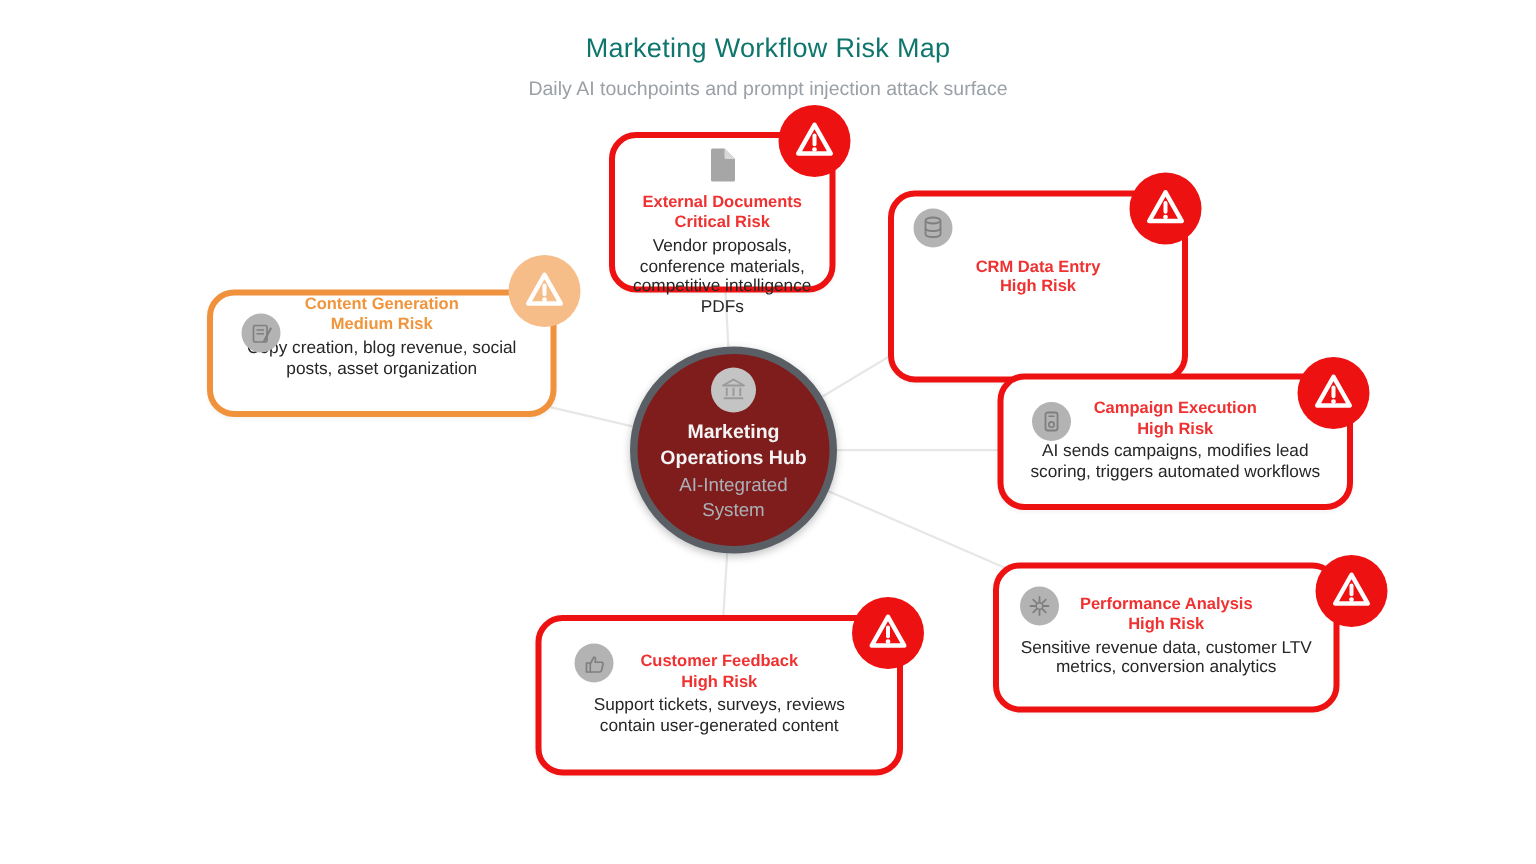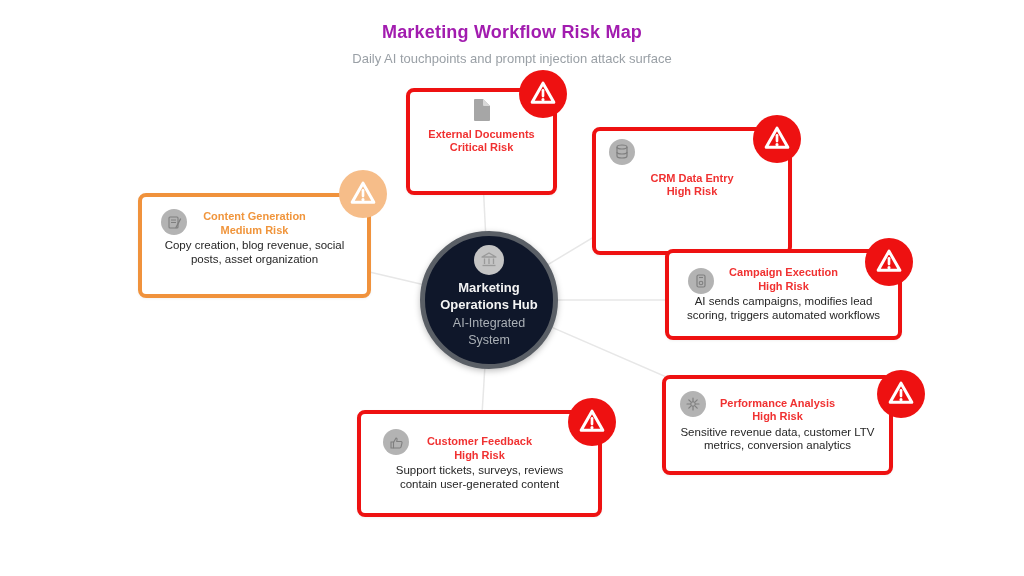--- a/index.html
+++ b/index.html
@@ -2,49 +2,49 @@
 <html><head>
 <meta charset="utf-8">
 <style>
   html,body{margin:0;padding:0;background:#ffffff;}
   *{box-sizing:border-box;}
   body{font-family:"Liberation Sans", sans-serif;}
   .canvas{position:relative;width:1024px;height:576px;background:#ffffff;overflow:hidden;}
 
   
   .hdr{position:absolute;top:22px;left:0;width:1024px;text-align:center;}
-  .hdr h1{margin:0;font-size:18px;font-weight:bold;color:#a21caf;letter-spacing:.2px;}
+  .hdr h1{margin:0;font-size:18px;font-weight:normal;color:#0f766e;letter-spacing:.2px;}
   .hdr p{margin:8px 0 0 0;font-size:13px;color:#9aa0a6;}
 
   
   .connectors{position:absolute;left:0;top:0;z-index:0;}
 
   
-  .node{position:absolute;background:#ffffff;border-radius:8px;z-index:2;
+  .node{position:absolute;background:#ffffff;border-radius:18px;z-index:2;
         display:flex;flex-direction:column;align-items:center;justify-content:center;
         text-align:center;box-shadow:0 1px 3px rgba(0,0,0,.05);}
   .node.sev-red{border:4px solid #ee1111;}
   .node.sev-orange{border:4px solid #f0923c;}
   .node-title,.node-risk{font-size:11px;font-weight:bold;line-height:1.22;}
   .sev-red .node-title,.sev-red .node-risk{color:#f03131;}
   .sev-orange .node-title,.sev-orange .node-risk{color:#f0953c;}
   .node-body{font-size:11.5px;color:#262626;line-height:1.2;margin-top:2px;}
 
   .icon-circle{position:absolute;width:26px;height:26px;border-radius:50%;
                background:#b3b3b3;display:flex;align-items:center;justify-content:center;}
 
   
   .badge{position:absolute;width:48px;height:48px;border-radius:50%;z-index:3;
          display:flex;align-items:center;justify-content:center;}
   .badge.red{background:#ee1111;}
   .badge.orange{background:#f6bd89;}
 
   
   .hub{position:absolute;left:420px;top:231px;width:138px;height:138px;border-radius:50%;
-       background:#0f172a;border:5px solid #5a5f66;z-index:2;
+       background:#7f1d1d;border:5px solid #5a5f66;z-index:2;
        display:flex;flex-direction:column;align-items:center;justify-content:flex-start;
        padding-top:44px;text-align:center;box-shadow:0 2px 6px rgba(0,0,0,.25);}
   .hub-icon{position:absolute;top:9px;left:50%;margin-left:-15px;width:30px;height:30px;
             border-radius:50%;background:#c4c4c4;display:flex;align-items:center;justify-content:center;}
   .hub-name{font-size:13px;font-weight:bold;color:#f4f4f4;line-height:1.3;}
   .hub-type{font-size:12.5px;color:#aab0b6;line-height:1.35;margin-top:1px;}
 
   
   #n-external{left:406px;top:88px;width:151px;height:107px;justify-content:flex-start;padding-top:5px;}
   #n-external .node-body{max-width:140px;}
@@ -59,21 +59,21 @@
   #n-campaign .icon-circle{left:19px;top:15px;}
 
   #n-performance{left:662px;top:375px;width:231px;height:100px;}
   #n-performance .node-body{max-width:200px;}
   #n-performance .icon-circle{left:14px;top:12px;}
 
   #n-feedback{left:357px;top:410px;width:245px;height:107px;}
   #n-feedback .node-body{max-width:188px;}
   #n-feedback .icon-circle{left:22px;top:15px;}
 
-  #n-content{left:138px;top:193px;width:233px;height:105px;padding-bottom:14px;}
+  #n-content{left:138px;top:193px;width:233px;height:85px;padding-bottom:24px;justify-content:space-between;}
   #n-content .node-body{max-width:198px;}
   #n-content .icon-circle{left:19px;top:12px;}
 
   
   #n-external .badge{left:109px;top:-22px;}
   #n-crm .badge{left:157px;top:-16px;}
   #n-campaign .badge{left:196px;top:-15px;}
   #n-performance .badge{left:211px;top:-9px;}
   #n-feedback .badge{left:207px;top:-16px;}
   #n-content .badge{left:197px;top:-27px;}
@@ -126,20 +126,21 @@
       </svg>
     </div>
     <span class="doc-icon">
       <svg width="22" height="26" viewBox="0 0 22 26">
         <path d="M4 2 Q3 2 3 3 V23 Q3 24 4 24 H18 Q19 24 19 23 V9 L12 2 Z" fill="#a6a6a6"></path>
         <path d="M12 2 L19 9 H13 Q12 9 12 8 Z" fill="#d8d8d8"></path>
       </svg>
     </span>
     <div class="node-title">External Documents</div>
     <div class="node-risk">Critical Risk</div>
+    <div class="node-body">Vendor proposals, conference materials, competitive intelligence PDFs</div>
   </div>
 
   <div class="node sev-red" id="n-crm">
     <div class="badge red">
       <svg width="40" height="40" viewBox="0 0 48 48">
         <path d="M24 11 L37 34 H11 Z" fill="none" stroke="#ffffff" stroke-width="3.6" stroke-linejoin="round"></path>
         <line x1="24" y1="19.5" x2="24" y2="26.5" stroke="#ffffff" stroke-width="3.2" stroke-linecap="round"></line>
         <circle cx="24" cy="30.8" r="1.9" fill="#ffffff"></circle>
       </svg>
     </div>

